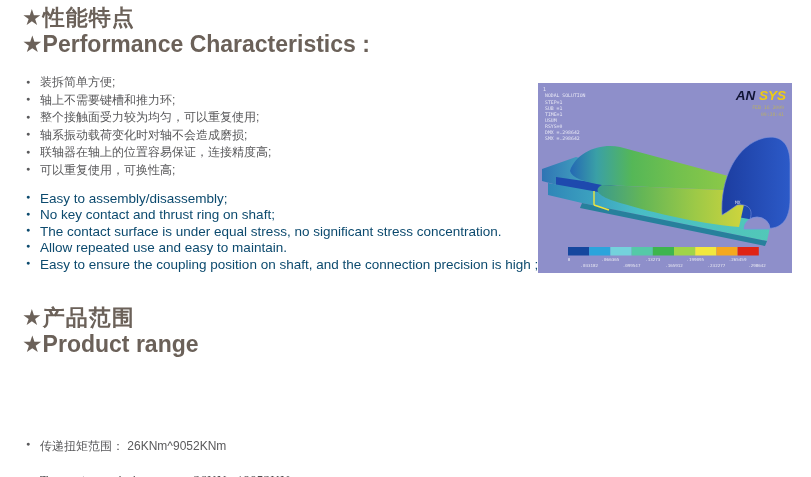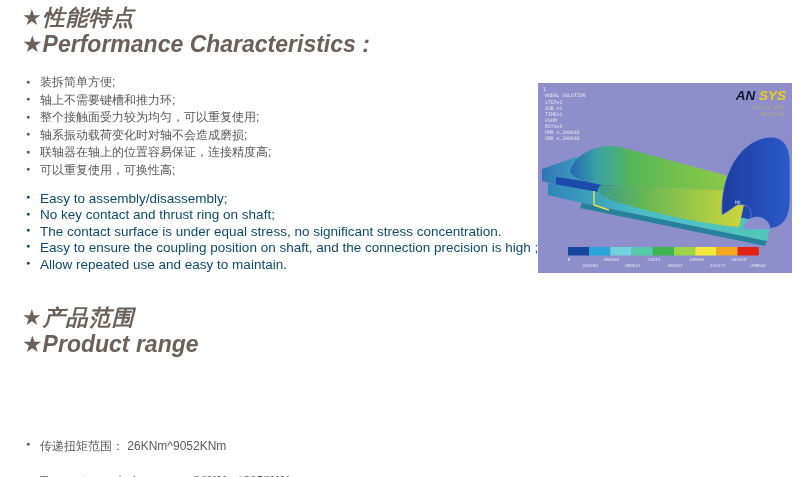--- a/index.html
+++ b/index.html
@@ -1,21 +1,21 @@
 <!DOCTYPE html>
 <html><head>
 <meta charset="utf-8">
 <style>
   html,body{margin:0;padding:0;}
   body{
     width:811px;height:477px;position:relative;overflow:hidden;
     background:#ffffff;
     font-family:"Liberation Sans","DejaVu Sans",sans-serif;
   }
-  .titles{position:absolute;left:22px;color:#6b6159;font-weight:bold;line-height:1.18;font-style:italic;}
+  .titles{position:absolute;left:22px;color:#6b6159;font-weight:bold;line-height:1.18;}
   #perf-titles{top:5px;}
   #prod-titles{top:305px;}
   .h-cn{font-size:22px;letter-spacing:1px;}
   .h-en{font-size:23px;}
   ul{list-style:none;margin:0;padding:0;position:absolute;}
   li{position:relative;padding-left:14px;}
   li::before{content:"●";position:absolute;left:0;top:50%;transform:translateY(-58%);font-size:7px;}
   .cn-list{left:26px;top:74px;font-size:12px;line-height:17.5px;color:#59595b;}
   .en-list{left:26px;top:191px;font-family:Liberation Sans, sans-serif;
            font-size:13.5px;line-height:16.4px;color:#0c4a6e;}
@@ -40,22 +40,22 @@
   <li>整个接触面受力较为均匀，可以重复使用;</li>
   <li>轴系振动载荷变化时对轴不会造成磨损;</li>
   <li>联轴器在轴上的位置容易保证，连接精度高;</li>
   <li>可以重复使用，可换性高;</li>
 </ul>
 
 <ul class="en-list">
   <li>Easy to assembly/disassembly;</li>
   <li>No key contact and thrust ring on shaft;</li>
   <li>The contact surface is under equal stress, no significant stress concentration.</li>
+  <li>Allow repeated use and easy to maintain.</li>
   <li>Easy to ensure the coupling position on shaft, and the connection precision is high ;</li>
-  <li>Allow repeated use and easy to maintain.</li>
 </ul>
 
 <div class="titles" id="prod-titles">
   <div class="h-cn">★产品范围</div>
   <div class="h-en">★Product range</div>
 </div>
 
 <ul class="prod-cn-list">
   <li>传递扭矩范围： 26KNm^9052KNm</li>
   

